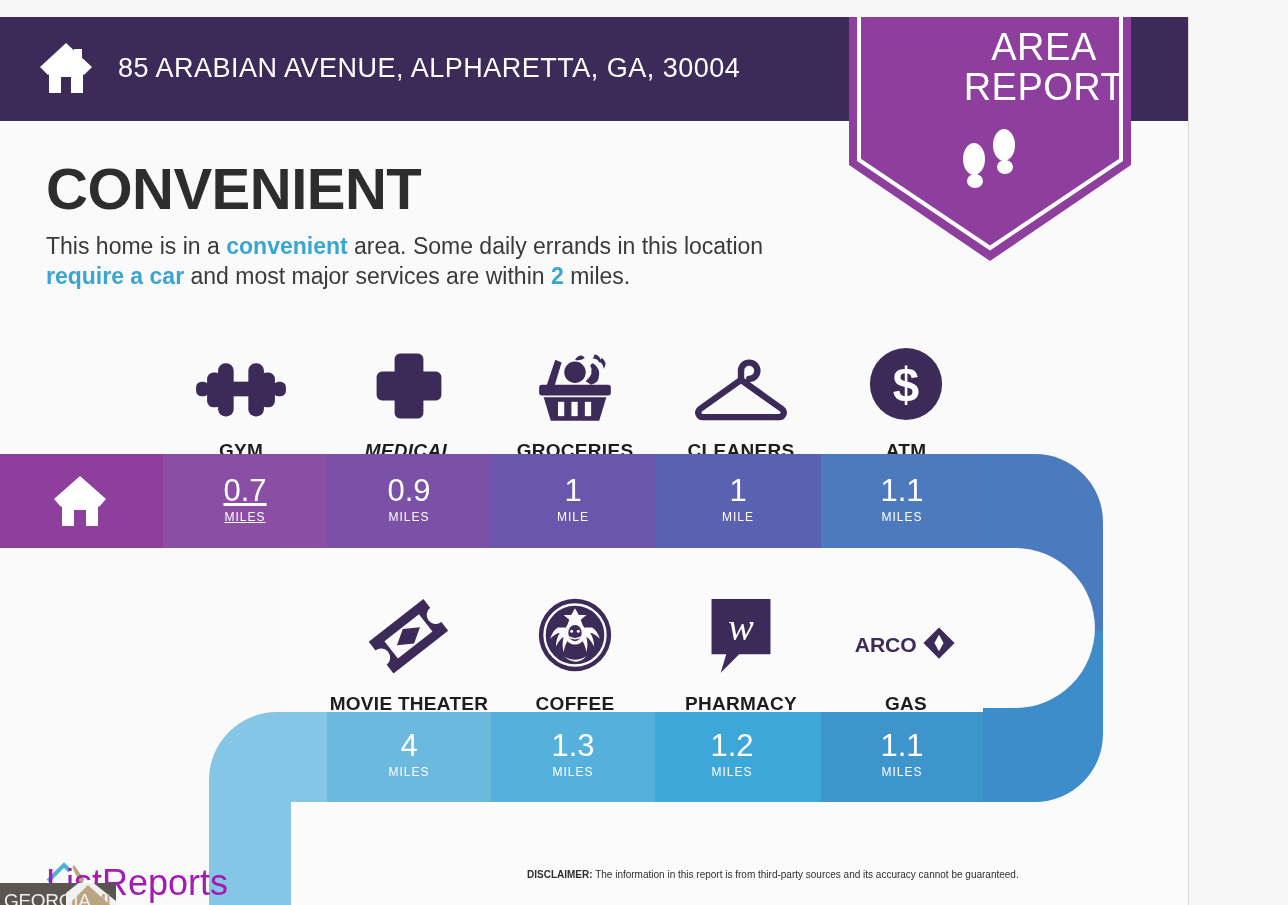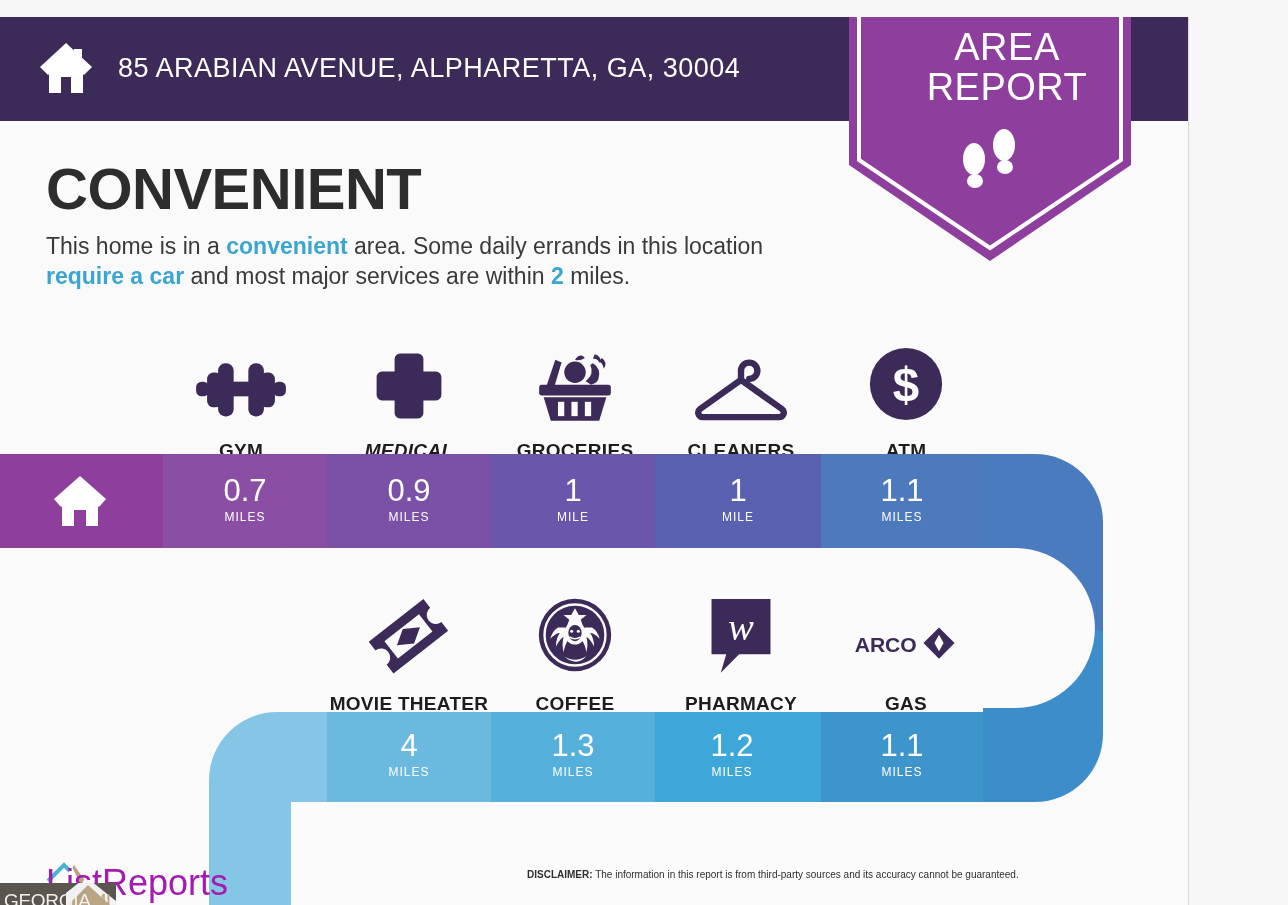--- a/index.html
+++ b/index.html
@@ -34,20 +34,21 @@
   
   .badge{
     position:absolute;left:849px;top:-12px;width:282px;height:256px;
     z-index:6;
   }
   .badge-label{
     position:absolute;left:0;top:22px;width:316px;
     text-align:center;color:#fff;
     font-size:38px;line-height:40px;font-weight:400;
     letter-spacing:.5px;
+    padding-left:37px;
   }
   .badge-feet{
     position:absolute;left:50%;top:118px;transform:translateX(-50%);
     width:72px;height:72px;
   }
 
   
   .headline{
     position:absolute;left:46px;top:138px;
     font-size:58px;font-weight:bold;color:#2d2d2d;
@@ -253,21 +254,21 @@
       <div class="icon-label">ATM</div>
     </div>
   </div>
 
   <div class="bar-home" style="left:52px;top:457px;">
     <svg viewBox="0 0 56 52" width="56" height="52">
       <path d="M28 2 L54 25 L47 33 L28 17 L9 33 L2 25 Z" fill="#ffffff"></path>
       <path d="M10 29 L28 13 L46 29 L46 52 L34 52 L34 36 L22 36 L22 52 L10 52 Z" fill="#ffffff"></path>
     </svg>
   </div>
-  <div class="bar-cell" style="left:163px;top:457px;width:164px;">
+  <div class="bar-cell" style="left:163px;top:457px;width:164px;text-decoration:underline;">
     <div class="bar-num">0.7</div>
     <div class="bar-unit">MILES</div>
   </div>
   <div class="bar-cell" style="left:327px;top:457px;width:164px;">
     <div class="bar-num">0.9</div>
     <div class="bar-unit">MILES</div>
   </div>
   <div class="bar-cell" style="left:491px;top:457px;width:164px;">
     <div class="bar-num">1</div>
     <div class="bar-unit">MILE</div>

